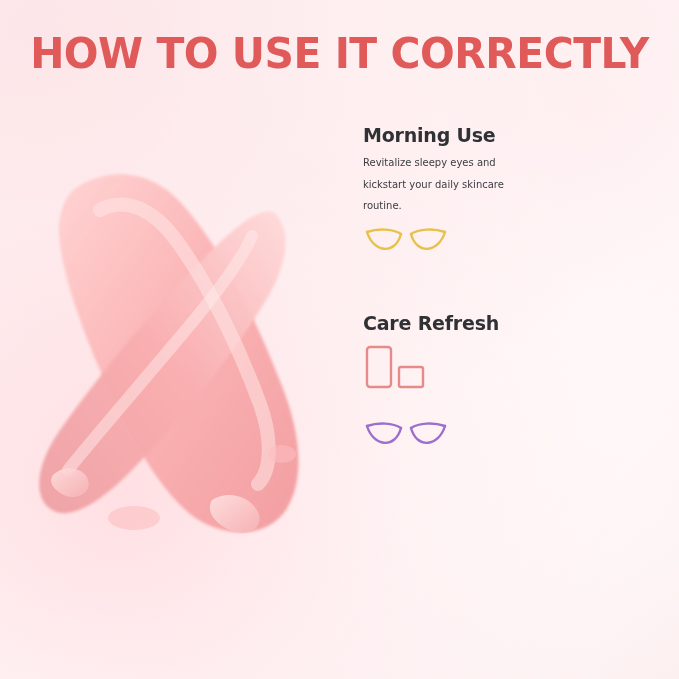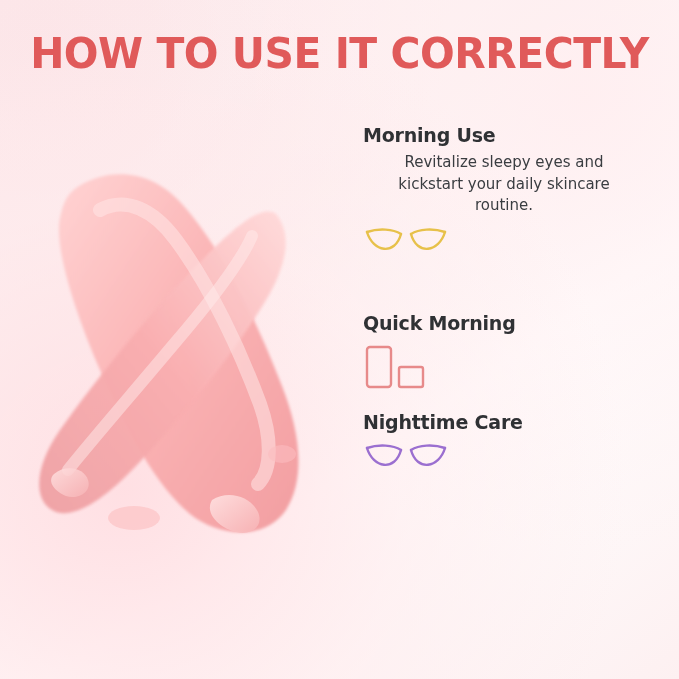--- a/index.html
+++ b/index.html
@@ -60,26 +60,25 @@
   .block-title {
     font-family: "DejaVu Sans", sans-serif;
     font-weight: bold;
     font-size: 19px;
     color: #2f3134;
     margin: 0 0 6px 0;
     letter-spacing: -0.2px;
   }
   .block-body {
     font-family: "DejaVu Sans", sans-serif;
-    font-size: 15px;
+    font-size: 10px;
     line-height: 21.5px;
     color: #3a3d41;
     margin: 0;
     white-space: pre-line;
-    text-align: center;
   }
   .icon-row {
     margin-top: 9px;
     height: 46px;
   }
   .gap-1 { height: 34px; }
   .gap-2 { height: 16px; }
 </style>
 </head>
 <body>
@@ -138,33 +137,32 @@
           <path d="M4,6 C16,2 30,3 38,8" fill="none" stroke="#e7c14a" stroke-width="2.4" stroke-linecap="round"></path>
           <path d="M48,8 C54,30 76,26 82,6" fill="none" stroke="#e7c14a" stroke-width="2.4" stroke-linecap="round"></path>
           <path d="M48,8 C56,3 70,2 82,6" fill="none" stroke="#e7c14a" stroke-width="2.4" stroke-linecap="round"></path>
         </svg>
       </div>
     </div>
 
     <div class="gap-1"></div>
 
     <div class="block">
-      <h2 class="block-title">Quick Morning</h2>
+      <h2 class="block-title">Care Refresh</h2>
       <div class="icon-row">
         <svg width="86" height="48" viewBox="0 0 86 48">
           <rect x="4" y="4" width="24" height="40" rx="3" fill="none" stroke="#e78a8a" stroke-width="2.4"></rect>
           <rect x="36" y="24" width="24" height="20" rx="2" fill="none" stroke="#e78a8a" stroke-width="2.4"></rect>
         </svg>
       </div>
     </div>
 
     <div class="gap-2"></div>
 
     <div class="block">
-      <h2 class="block-title">Nighttime Care</h2>
       <div class="icon-row">
         <svg width="86" height="36" viewBox="0 0 86 36">
           <path d="M4,6 C10,26 32,30 38,8" fill="none" stroke="#9b6fd0" stroke-width="2.4" stroke-linecap="round"></path>
           <path d="M4,6 C16,2 30,3 38,8" fill="none" stroke="#9b6fd0" stroke-width="2.4" stroke-linecap="round"></path>
           <path d="M48,8 C54,30 76,26 82,6" fill="none" stroke="#9b6fd0" stroke-width="2.4" stroke-linecap="round"></path>
           <path d="M48,8 C56,3 70,2 82,6" fill="none" stroke="#9b6fd0" stroke-width="2.4" stroke-linecap="round"></path>
         </svg>
       </div>
     </div>
 

